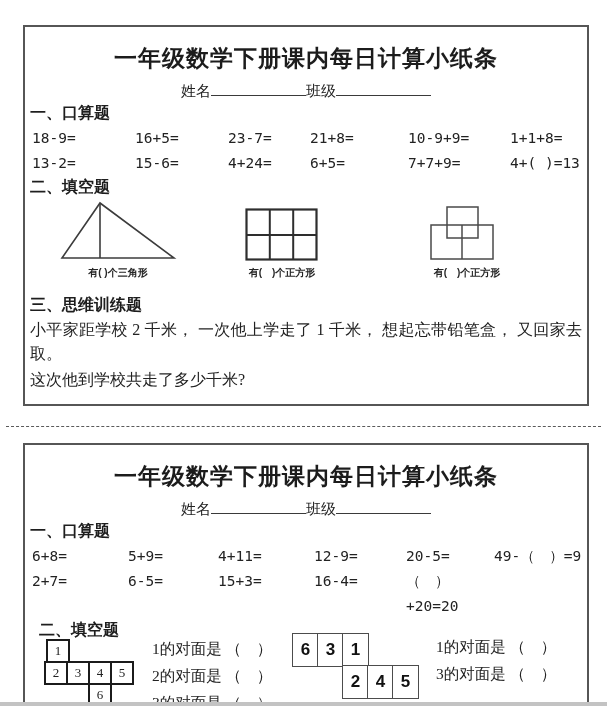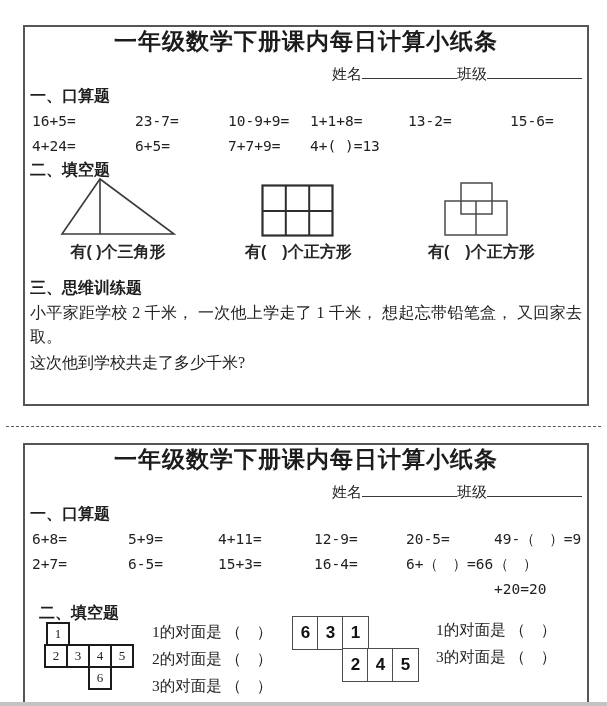--- a/index.html
+++ b/index.html
@@ -3,37 +3,37 @@
 <meta charset="utf-8">
 <style>
   html,body{margin:0;padding:0;background:#fff;}
   #screen{position:relative;width:607px;height:706px;overflow:hidden;background:#ffffff;
           font-family:"Liberation Serif","DejaVu Serif",serif;color:#222;}
   .sheet{position:absolute;left:23px;width:566px;background:#fff;
          border:2px solid #565656;box-sizing:border-box;padding:0 5px;}
   .sheet-1{top:25px;height:381px;}
   .sheet-2{top:443px;height:330px;}
   .title{text-align:center;font-size:23px;font-weight:bold;letter-spacing:1px;
-         margin-top:1px;line-height:28px;color:#1c1c1c;}
-  .nameline{text-align:right;font-size:15px;margin-top:7px;line-height:22px;}
+         margin-top:18px;line-height:28px;color:#1c1c1c;}
+  .nameline{text-align:center;font-size:15px;margin-top:7px;line-height:22px;}
   .blank{display:inline-block;width:95px;height:15px;border-bottom:1.5px solid #3a3a3a;
          vertical-align:baseline;}
   .heading{font-weight:bold;font-size:16px;line-height:22px;margin-top:0;color:#1e1e1e;}
   .heading.indent{padding-left:9px;}
   .problems{display:grid;font-family:"DejaVu Sans Mono","Liberation Mono",monospace;
             font-size:14.5px;line-height:25px;padding-left:2px;margin-top:2px;}
   .p1{grid-template-columns:103px 93px 82px 98px 102px auto;}
   .p2{grid-template-columns:96px 90px 96px 92px 88px auto;}
   .figures{position:relative;height:94px;margin-top:2px;}
   .figure{position:absolute;bottom:14px;display:flex;flex-direction:column;align-items:center;}
   .figure-1{left:28px;}
   .figure-2{left:215px;}
   .figure-3{left:398px;}
   .fig-caption{font-family:"Liberation Sans","DejaVu Sans",sans-serif;font-weight:bold;
-               font-size:16px;margin-top:4px;white-space:nowrap;color:#262626;}
+               font-size:10px;margin-top:4px;white-space:nowrap;color:#262626;}
   .thinking-text{font-size:16px;line-height:24px;margin-top:2px;text-align:justify;}
   .fill-area{position:relative;height:76px;margin-top:0;}
   .net1{position:absolute;left:14px;top:-2px;width:95px;height:70px;}
   .net1 .cell{position:absolute;width:24px;height:24px;box-sizing:border-box;
               border:2.5px solid #1b1b1b;background:#fff;text-align:center;
               font-size:13px;line-height:19px;}
   .n1-c1{left:2px;top:0;width:22px;}
   .n1-c2{left:0;top:22px;}  .n1-c3{left:22px;top:22px;}
   .n1-c4{left:44px;top:22px;}.n1-c5{left:66px;top:22px;}
   .n1-c6{left:44px;top:44px;}
@@ -60,22 +60,24 @@
   <div class="sheet sheet-1">
     <div class="title">一年级数学下册课内每日计算小纸条</div>
 
     <div class="nameline">
       <span>姓名</span><span class="blank"></span><span>班级</span><span class="blank"></span>
     </div>
 
     <div class="heading">一、口算题</div>
 
     <div class="problems p1">
+      <span>18-9=</span>
       <span>16+5=</span>
       <span>23-7=</span>
+      <span>21+8=</span>
       <span>10-9+9=</span>
       <span>1+1+8=</span>
       <span>13-2=</span>
       <span>15-6=</span>
       <span>4+24=</span>
       <span>6+5=</span>
       <span>7+7+9=</span>
       <span>4+( )=13</span>
     </div>
 
@@ -128,21 +130,20 @@
       <span>6+8=</span>
       <span>5+9=</span>
       <span>4+11=</span>
       <span>12-9=</span>
       <span>20-5=</span>
       <span>49-（　）=9</span>
       <span>2+7=</span>
       <span>6-5=</span>
       <span>15+3=</span>
       <span>16-4=</span>
-      <span>6+（　）=66</span>
       <span>（　）+20=20</span>
     </div>
 
     <div class="heading indent">二、填空题</div>
 
     <div class="fill-area">
       <div class="net1">
         <div class="cell n1-c1">1</div>
         <div class="cell n1-c2">2</div>
         <div class="cell n1-c3">3</div>

